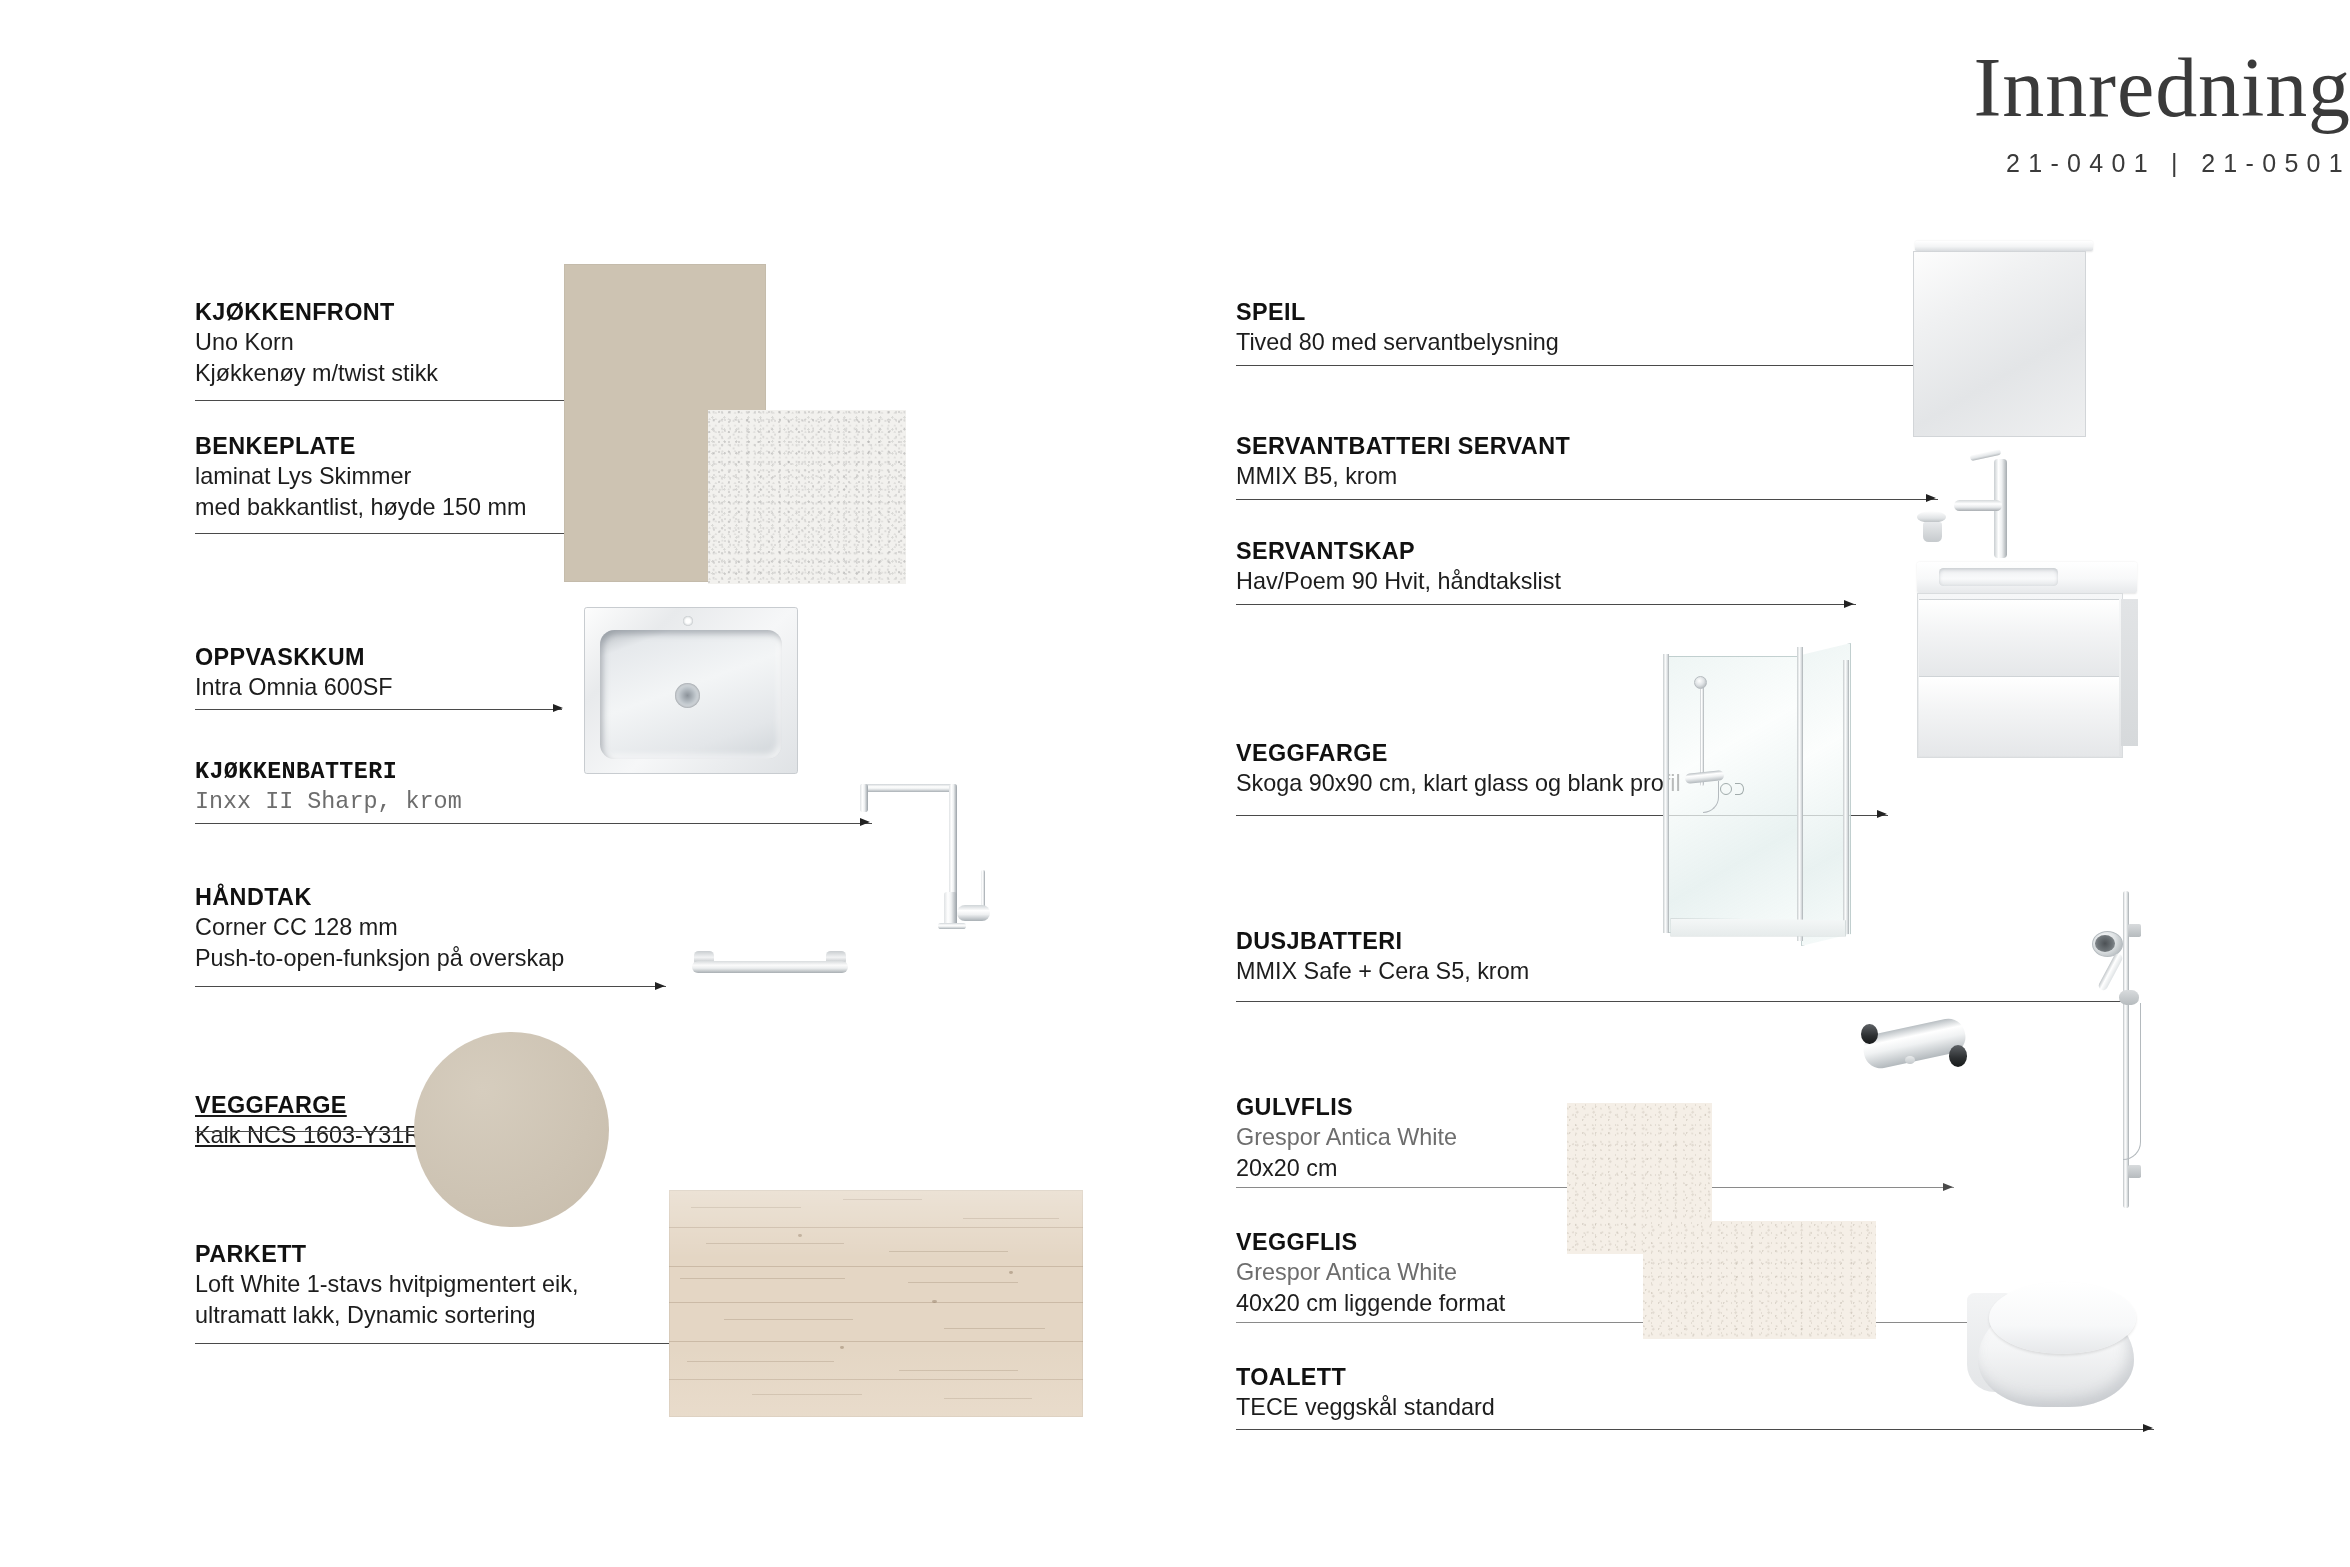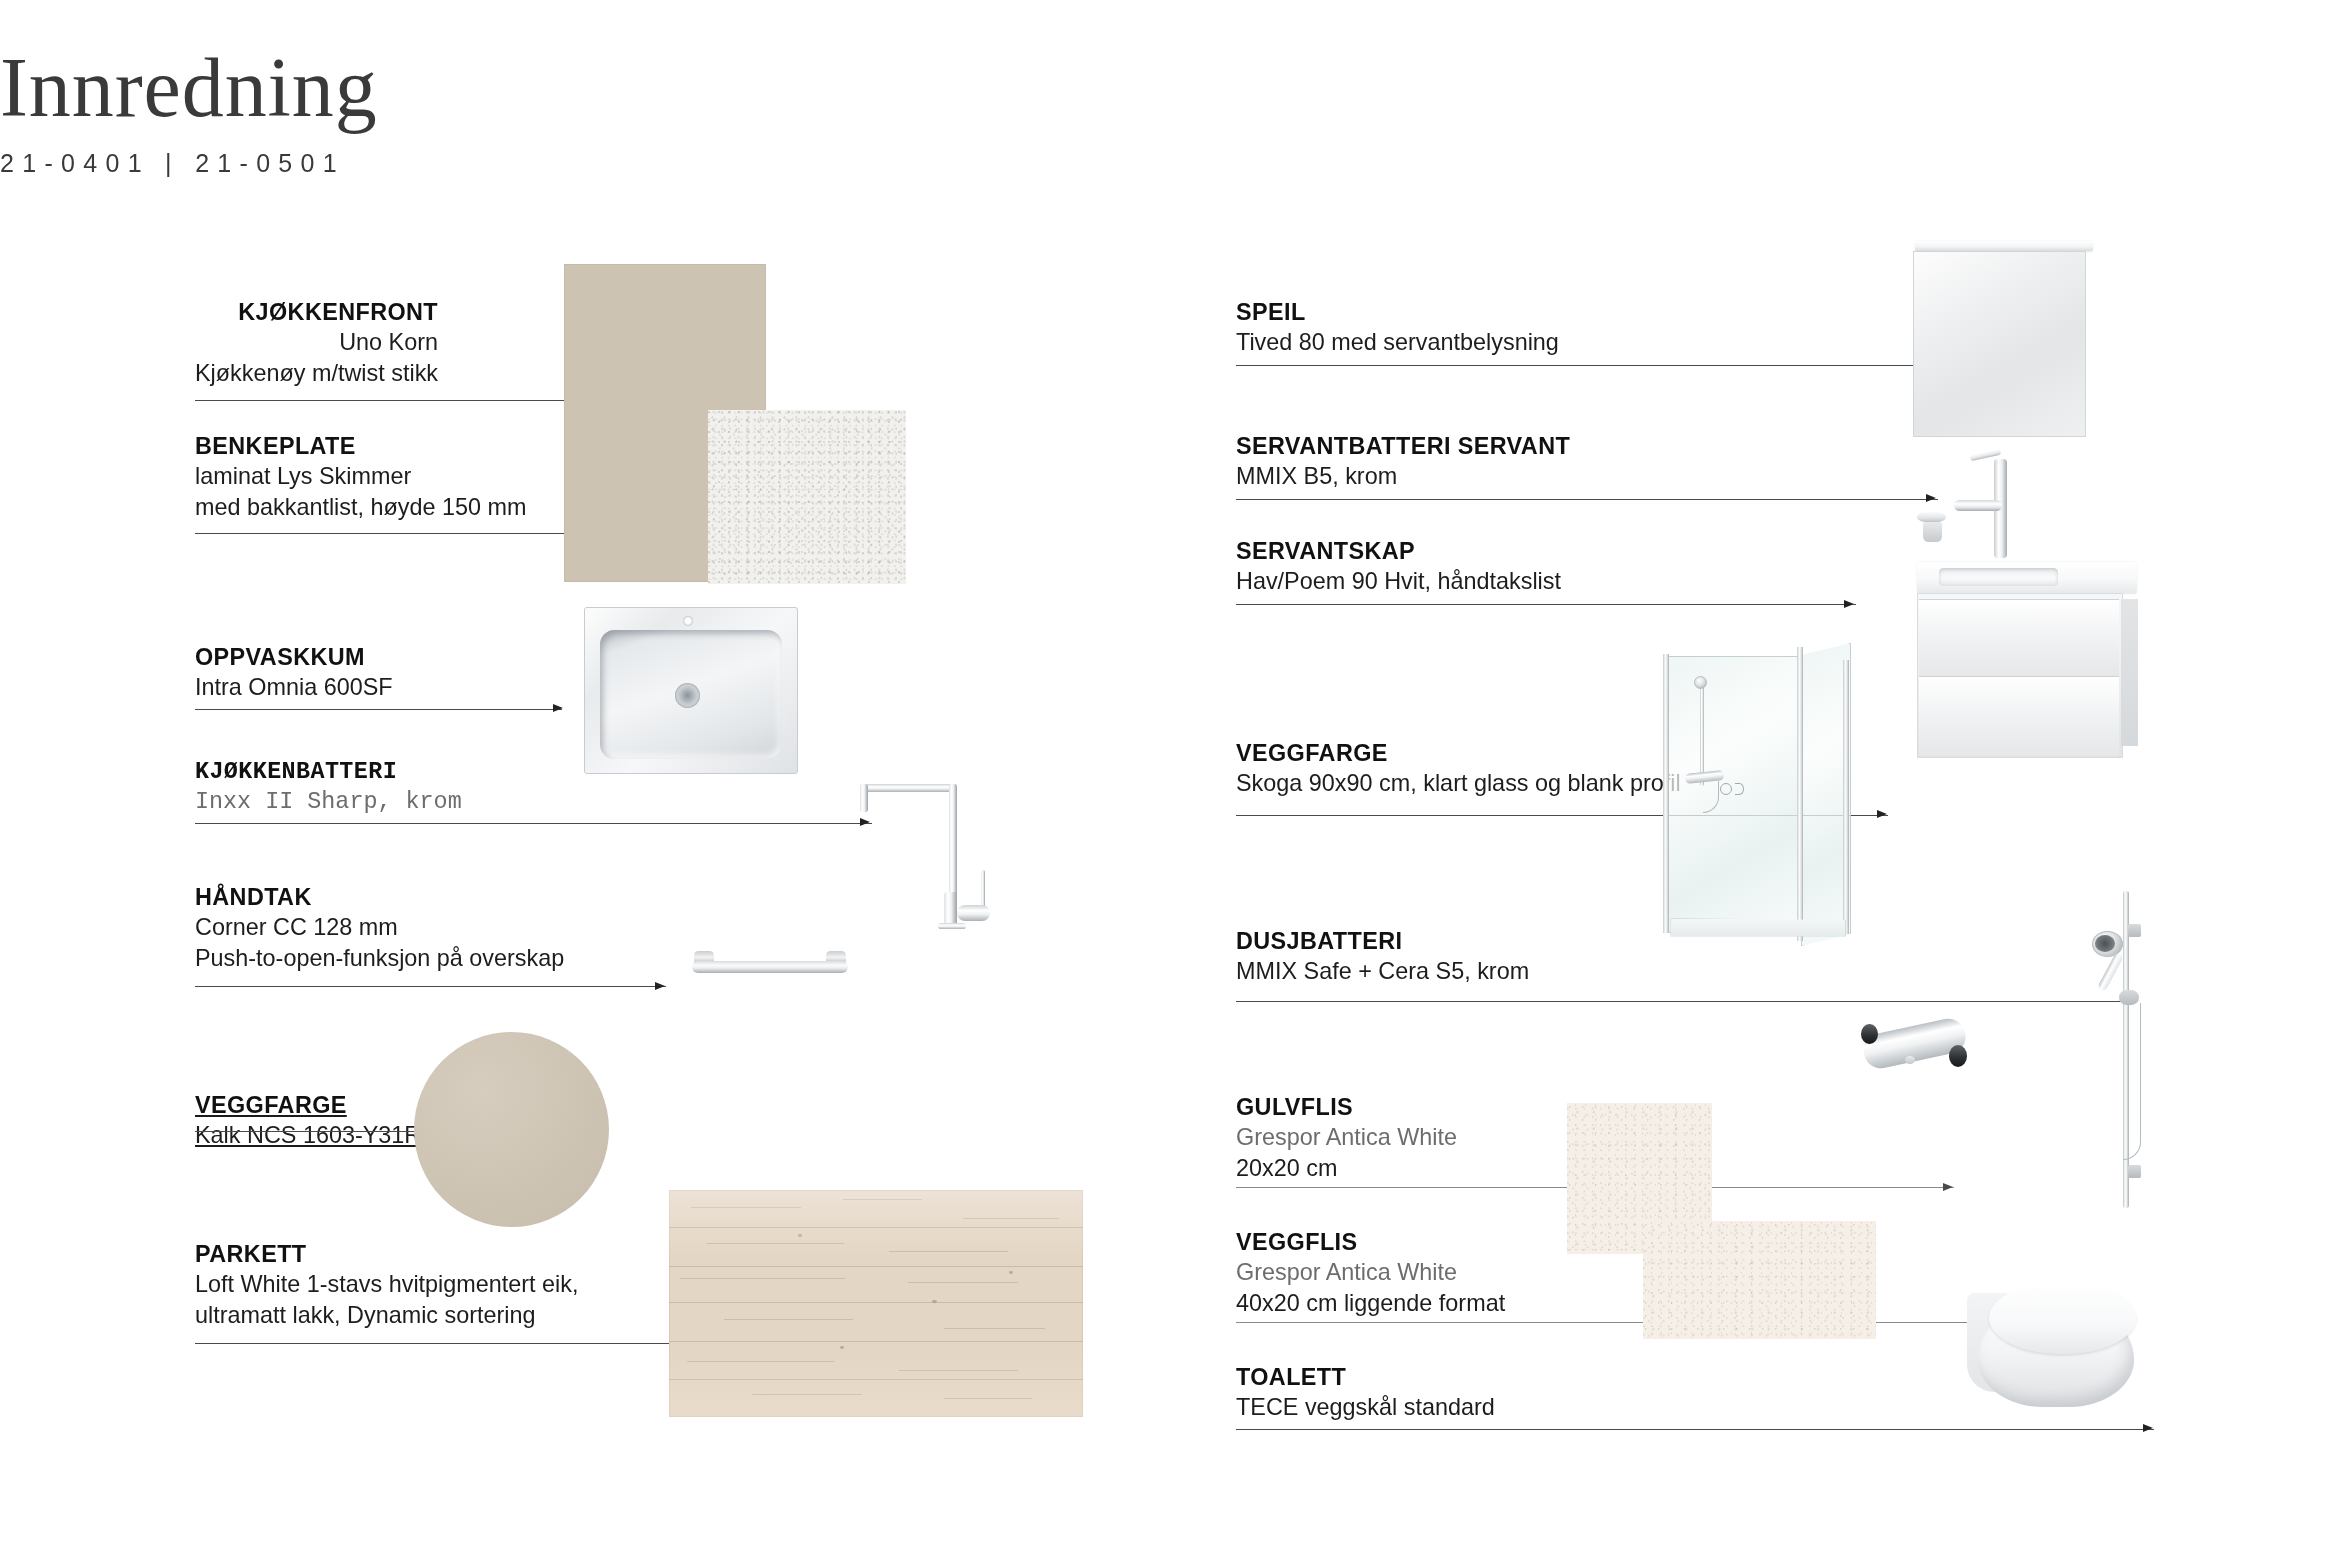--- a/index.html
+++ b/index.html
@@ -8,21 +8,21 @@
     width:2351px;height:1568px;
     background:#ffffff;
     font-family:"Liberation Sans", sans-serif;
     color:#1b1b1b;
     overflow:hidden;
     position:relative;
   }
   .page{position:absolute;inset:0;}
 
   
-  .header{position:absolute;top:0;left:0;width:2351px;text-align:left;}
+  .header{position:absolute;top:0;left:0;width:2351px;text-align:right;}
   .doc-title{
     font-family:"Liberation Serif", serif;
     font-size:84px;font-weight:400;color:#3a3a3a;
     margin:0;padding-top:44px;letter-spacing:0.9px;line-height:1.05;
   }
   .doc-subtitle{
     font-size:25px;font-weight:400;color:#3a3a3a;
     letter-spacing:8.3px;margin-top:16.5px;
   }
 
@@ -301,21 +301,21 @@
 
 <div class="page">
 
   <div class="header">
     <div class="doc-title">Innredning</div>
     <div class="doc-subtitle">21-0401 | 21-0501</div>
   </div>
 
   <div class="col col-left">
 
-    <div class="spec" style="left:195px;top:298px;text-align:right;">
+    <div class="spec" style="left:195px;top:298px;">
       <div class="spec-title">KJØKKENFRONT</div>
       <div class="spec-line">Uno Korn</div>
       <div class="spec-line">Kjøkkenøy m/twist stikk</div>
     </div>
     <div class="leader" style="left:195px;top:400px;width:480px;"></div>
     <div class="arrow" style="left:664px;top:396px;"></div>
 
     <div class="spec" style="left:195px;top:432px;">
       <div class="spec-title">BENKEPLATE</div>
       <div class="spec-line">laminat Lys Skimmer</div>

